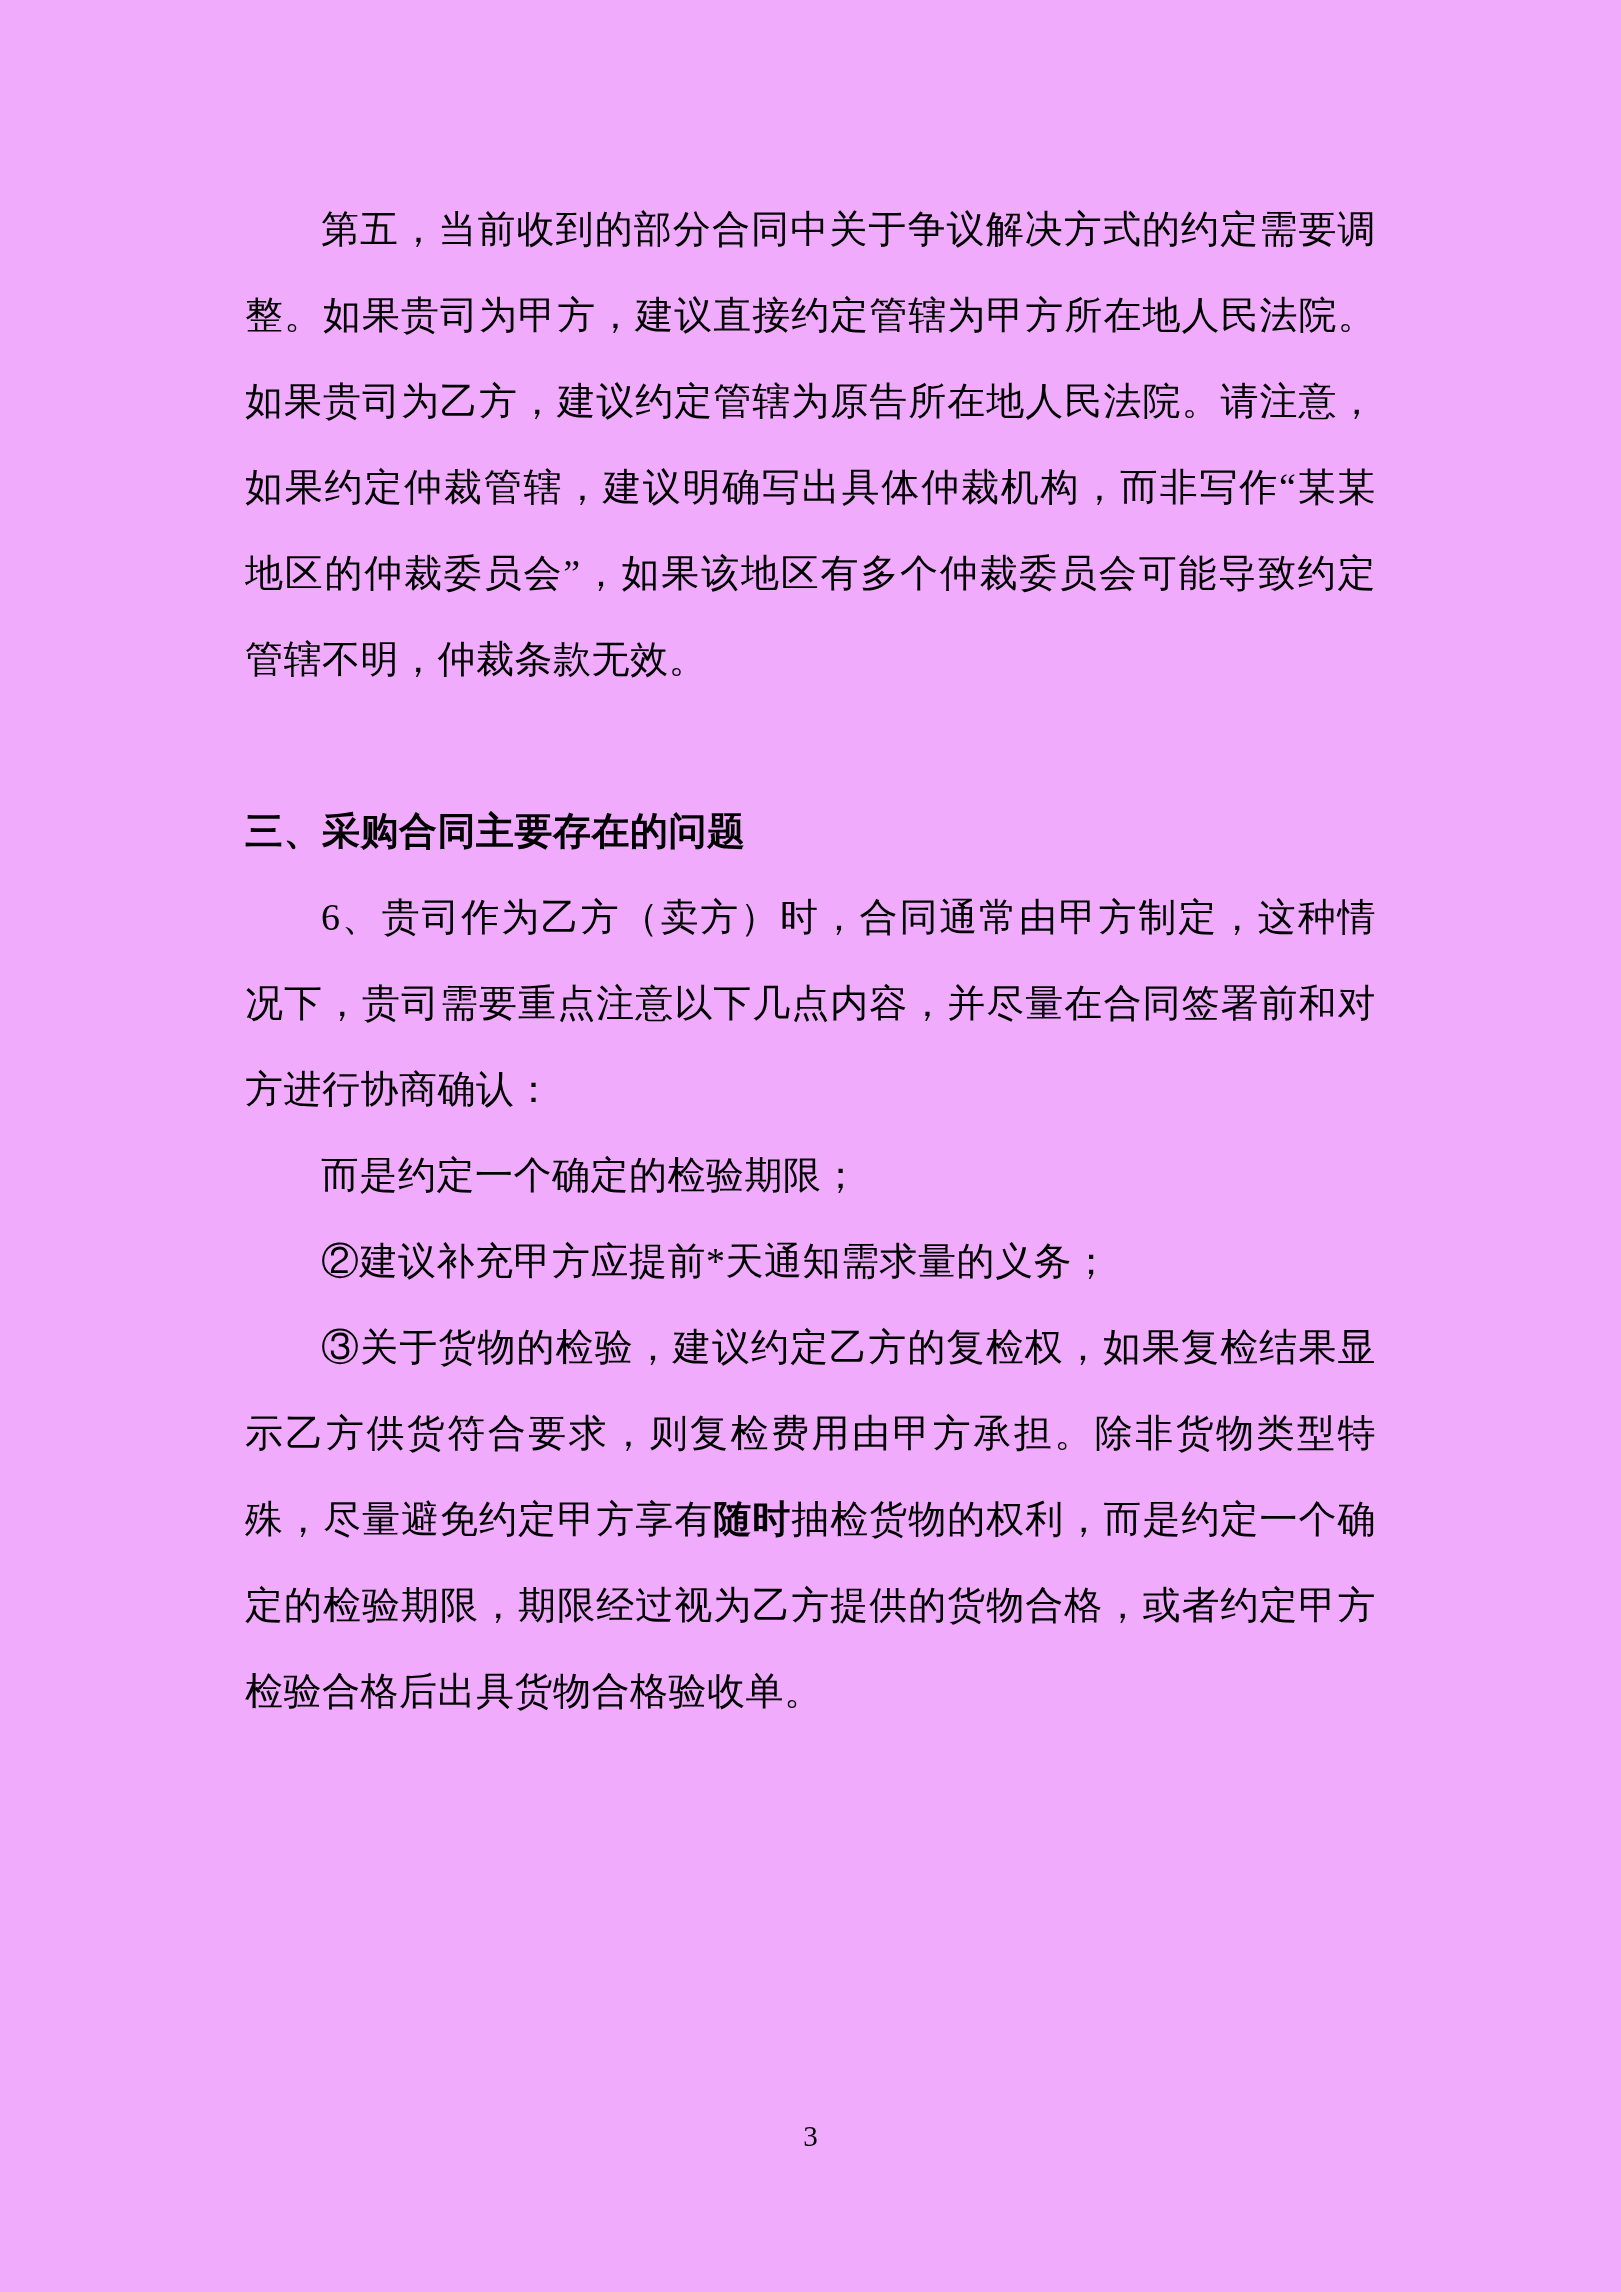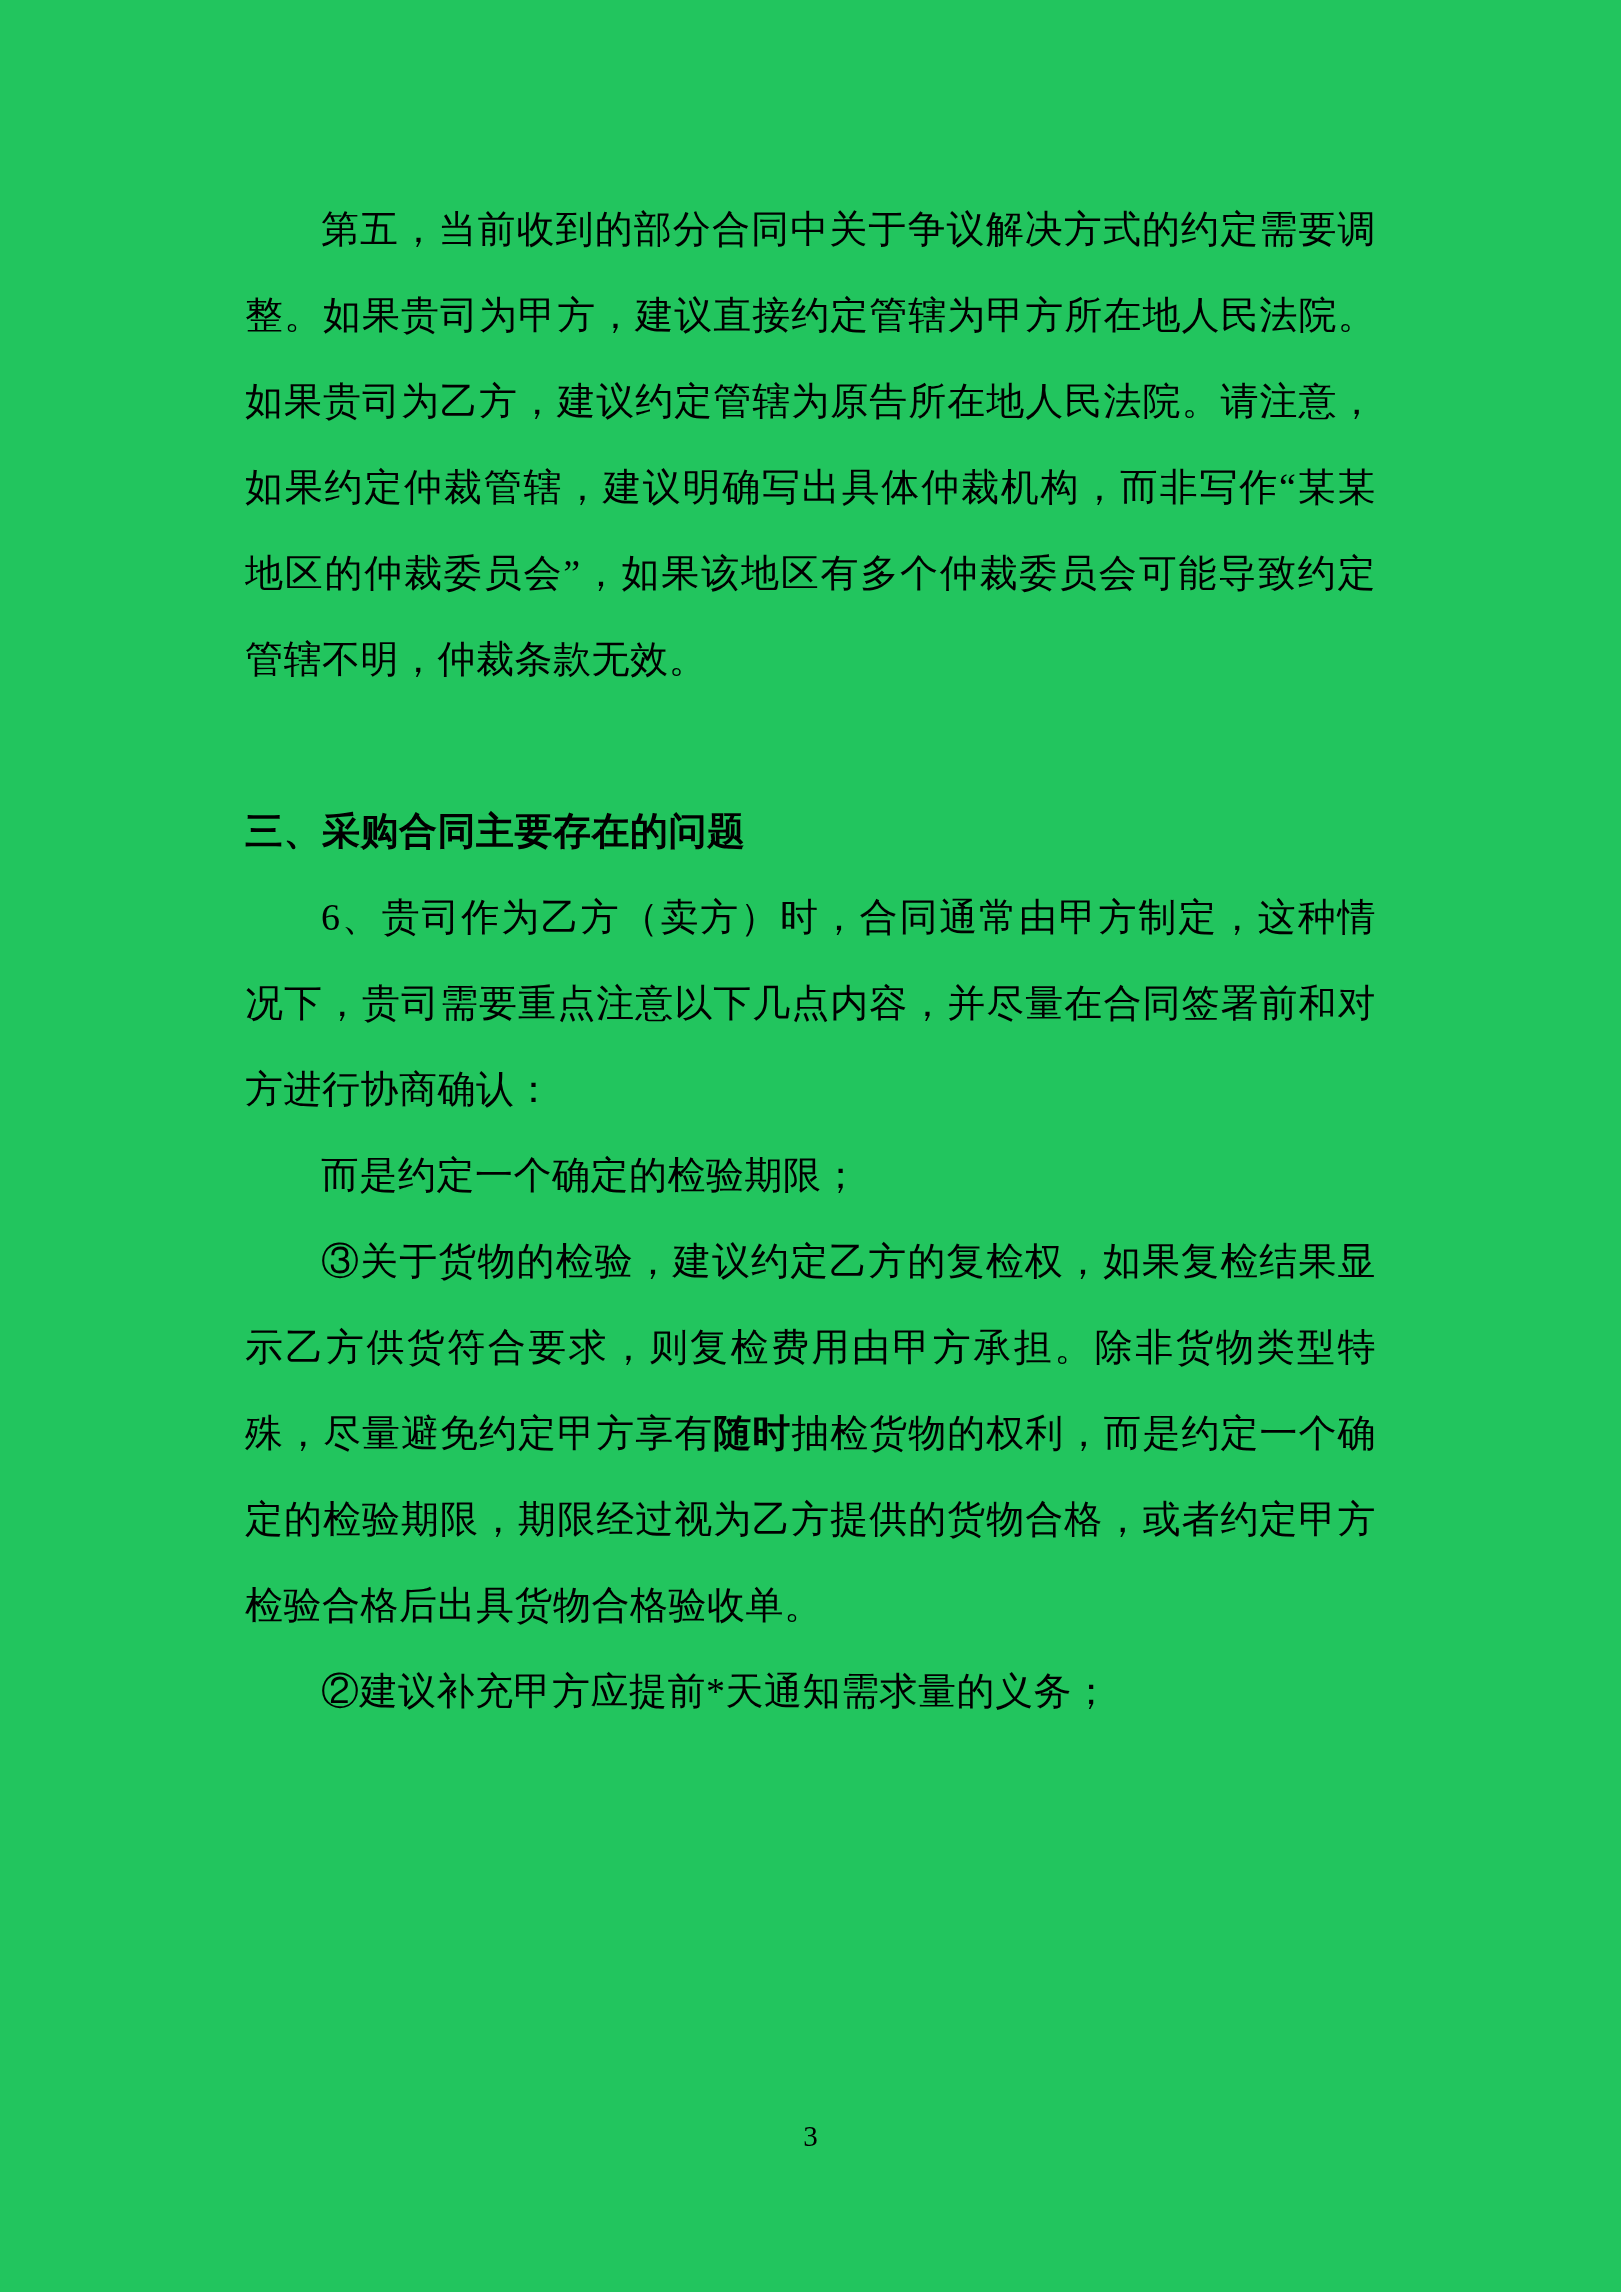--- a/index.html
+++ b/index.html
@@ -4,21 +4,21 @@
 <style>
   html, body {
     margin: 0;
     padding: 0;
     background: #ffffff;
   }
   .page {
     position: relative;
     width: 1621px;
     height: 2293px;
-    background: #22c55e;
+    background: #f0abfc;
     color: #000000;
     font-family: "Liberation Serif", "DejaVu Serif", serif;
     overflow: hidden;
   }
   .content {
     position: absolute;
     left: 245px;
     top: 186px;
     width: 1131px;
     font-size: 38px;
@@ -58,22 +58,22 @@
 
     <p class="para">第五，当前收到的部分合同中关于争议解决方式的约定需要调整。如果贵司为甲方，建议直接约定管辖为甲方所在地人民法院。如果贵司为乙方，建议约定管辖为原告所在地人民法院。请注意，如果约定仲裁管辖，建议明确写出具体仲裁机构，而非写作“某某地区的仲裁委员会”，如果该地区有多个仲裁委员会可能导致约定管辖不明，仲裁条款无效。</p>
 
     <p class="para heading">三、采购合同主要存在的问题</p>
 
 
     <p class="para">6、贵司作为乙方（卖方）时，合同通常由甲方制定，这种情况下，贵司需要重点注意以下几点内容，并尽量在合同签署前和对方进行协商确认：</p>
 
     <p class="para">而是约定一个确定的检验期限；</p>
 
+    <p class="para">②建议补充甲方应提前*天通知需求量的义务；</p>
+
     <p class="para"><span>③关于货物的检验，建议约定乙方的复检权，如果复检结果显示乙方供货符合要求，则复检费用由甲方承担。除非货物类型特殊，尽量避免约定甲方享有</span><span class="bold-inline">随时</span><span>抽检货物的权利，而是约定一个确定的检验期限，期限经过视为乙方提供的货物合格，或者约定甲方检验合格后出具货物合格验收单。</span></p>
-
-    <p class="para">②建议补充甲方应提前*天通知需求量的义务；</p>
 
   </div>
 
   <div class="page-number">3</div>
 
 </div>
 
 
 </body></html>

